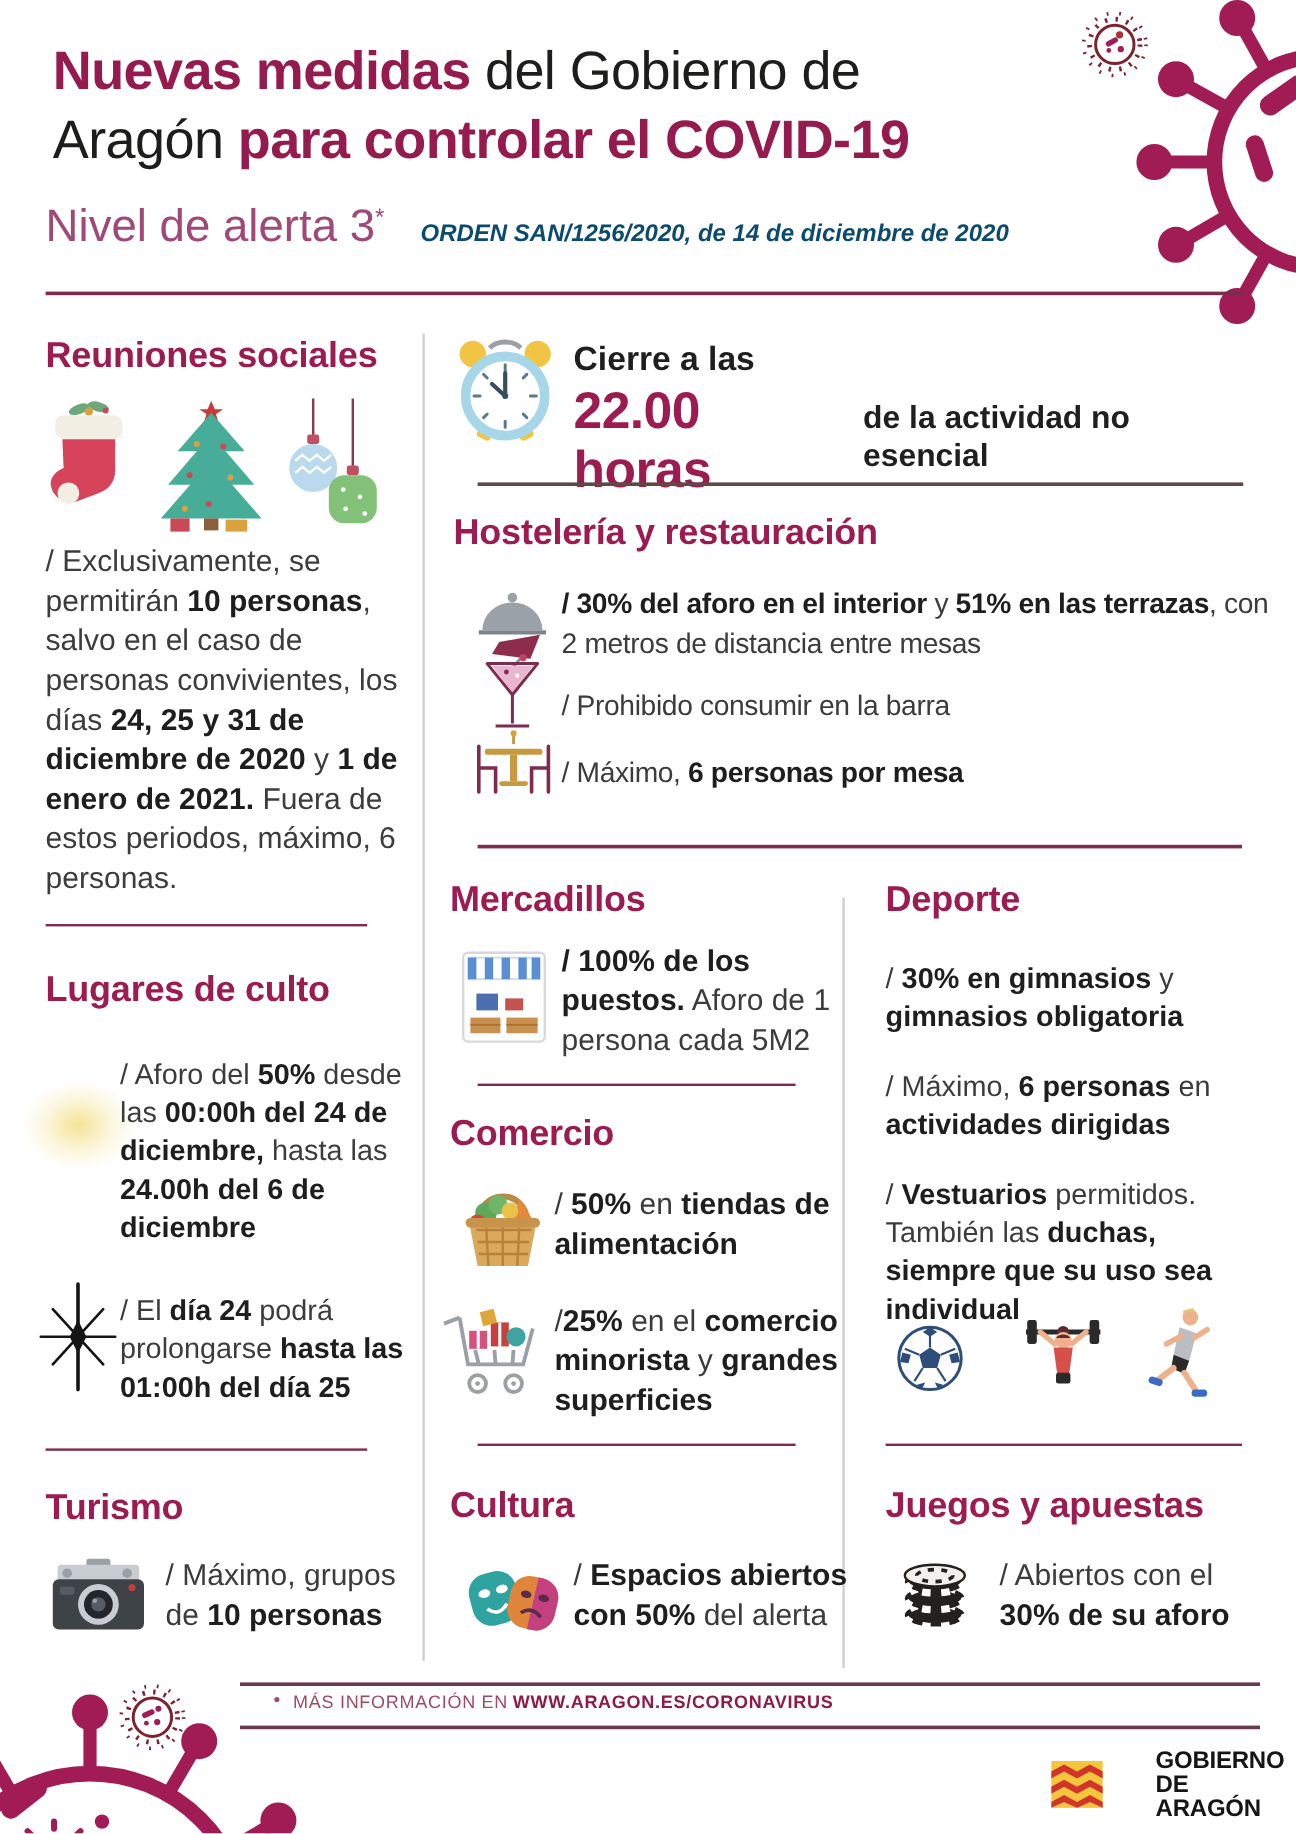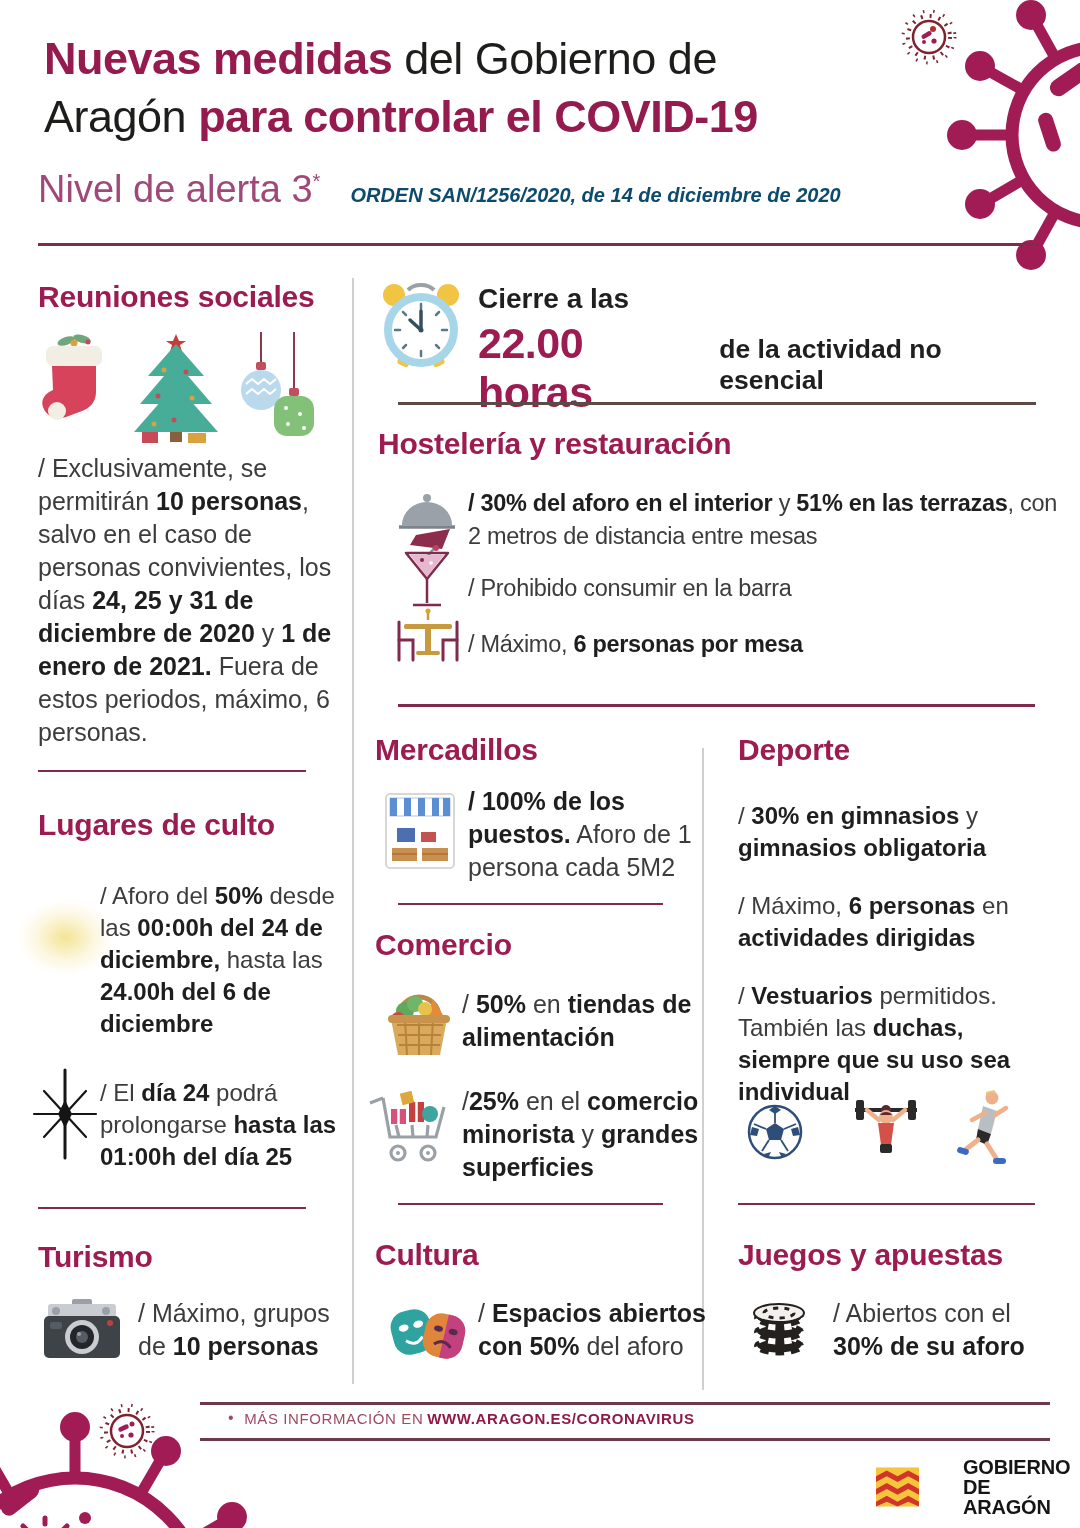--- a/index.html
+++ b/index.html
@@ -440,21 +440,21 @@
       <path d="M24,47 q8,9 17,0" stroke="#fff" stroke-width="3" fill="none"></path>
     </g>
     <g transform="rotate(13 64 44)">
       <rect x="44" y="22" width="40" height="44" rx="16" fill="#E0863C"></rect>
       <path d="M64,22 h4 a16,16 0 0 1 16,16 v12 a16,16 0 0 1 -16,16 h-4 z" fill="#C2417E"></path>
       <ellipse cx="57" cy="38" rx="4.5" ry="3" fill="#5A2A4A"></ellipse>
         <ellipse cx="72" cy="38" rx="4.5" ry="3" fill="#5A2A4A"></ellipse>
       <path d="M56,54 q8,-8 17,0" stroke="#5A2A4A" stroke-width="3" fill="none"></path>
     </g>
   </svg>
-  <div class="abs txt" style="left:478px;top:1297px;width:245px;"><span>/ </span><span class="b">Espacios abiertos con 50%</span><span> del aforo</span></div>
+  <div class="abs txt" style="left:478px;top:1297px;width:245px;"><span>/ </span><span class="b">Espacios abiertos con 50%</span><span> del alerta</span></div>
 
   <div class="abs h-sec" style="left:738px;top:1238px;">Juegos y apuestas</div>
   <svg class="abs" style="left:748px;top:1292px;" width="62" height="68" viewBox="0 0 62 68">
     <ellipse cx="31" cy="54" rx="25" ry="9.5" fill="#23201E"></ellipse>
     <ellipse cx="31" cy="54" rx="25" ry="9.5" fill="none" stroke="#fff" stroke-width="6" stroke-dasharray="7 9"></ellipse>
     <ellipse cx="31" cy="40" rx="25" ry="9.5" fill="#23201E"></ellipse>
     <ellipse cx="31" cy="40" rx="25" ry="9.5" fill="none" stroke="#fff" stroke-width="6" stroke-dasharray="7 9"></ellipse>
     <ellipse cx="31" cy="26" rx="25" ry="9.5" fill="#23201E"></ellipse>
     <ellipse cx="31" cy="26" rx="25" ry="9.5" fill="none" stroke="#fff" stroke-width="6" stroke-dasharray="7 9"></ellipse>
     <ellipse cx="31" cy="21" rx="25" ry="9" fill="#F2F0ED" stroke="#23201E" stroke-width="2"></ellipse>

